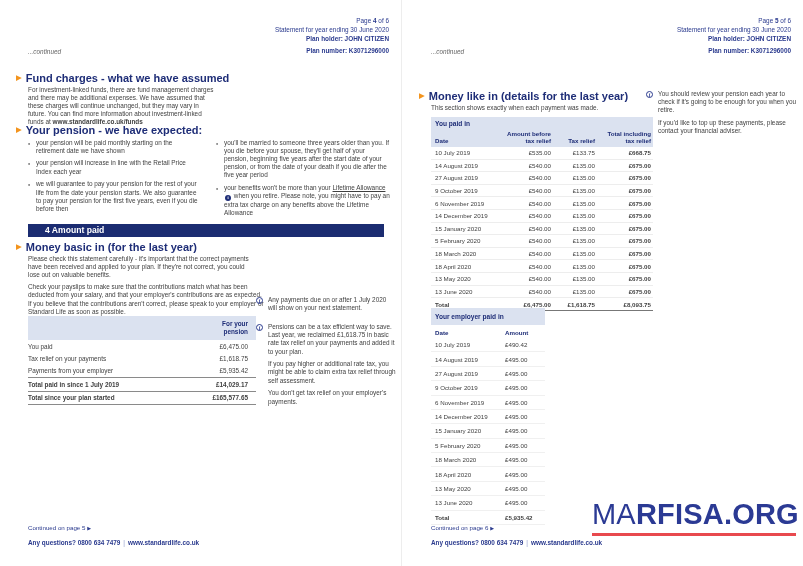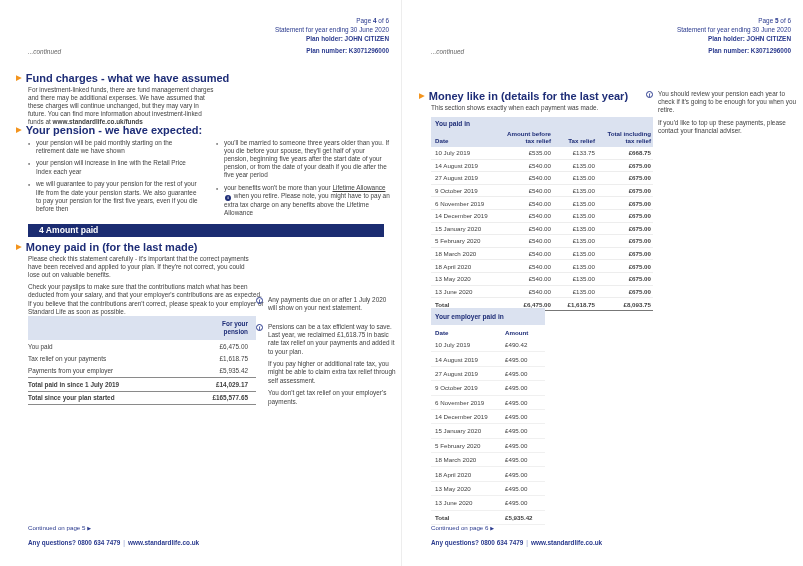--- a/index.html
+++ b/index.html
@@ -37,21 +37,21 @@
   .bcol{width:174px}
   .bcol ul{list-style:none}
   .bcol li{position:relative;padding-left:8px;margin-bottom:4.5px;
     font-size:6.4px;line-height:8.2px;color:var(--txt)}
   .bcol li::before{content:"\25CF";position:absolute;left:0;top:1px;font-size:3.6px;color:#3f3f3f}
   .la-link{color:#3f3f3f;text-decoration:underline}
   .la-icon{display:inline-block;width:6px;height:6px;border-radius:50%;background:var(--navy2);
     color:#fff;font:bold 4px/6px "Liberation Serif",serif;text-align:center;vertical-align:-1px;margin:0 1px}
 
   .amount-bar{position:absolute;top:224px;left:28px;width:356px;height:13px;background:var(--bar);
-    color:#fff;font-weight:bold;font-size:8.6px;line-height:13px;padding-left:11px}
+    color:#fff;font-weight:bold;font-size:8.6px;line-height:13px;padding-left:17px}
 
   .sumtbl{position:absolute;top:316px;left:28px;width:228px;font-size:6.4px;color:var(--txt)}
   .sumtbl .thead{background:var(--hdrbg);padding:4px 8px 4px 0;line-height:8px}
   .sumtbl .thw{width:40px;margin-left:auto;text-align:right;font-weight:bold;color:var(--navy2)}
   .srow{display:flex;justify-content:space-between;padding:2.7px 8px 2.7px 0}
   .srow.total{border-top:1px solid #8a8a8a;font-weight:bold}
   .srow.grand{border-top:1px solid #8a8a8a;border-bottom:1px solid #8a8a8a;font-weight:bold}
 
   .notes{position:absolute}
   #p4-notes{top:296px;left:256px;width:140px}
@@ -138,21 +138,21 @@
         </ul>
       </div>
     </div>
   </div>
 
   <div class="amount-bar">4 Amount paid</div>
 
   <div class="sec" style="top:243px;width:250px">
     <div class="sec-h">
       <span class="arrow">▶</span>
-      <span class="sec-title">Money paid in (for the last made)</span>
+      <span class="sec-title">Money basic in (for the last year)</span>
     </div>
     <div class="body" style="width:228px">Please check this statement carefully - it's important that the correct payments have been received and applied to your plan. If they're not correct, you could lose out on valuable benefits.</div>
     <div class="body" style="width:236px;margin-top:4px">Check your payslips to make sure that the contributions match what has been deducted from your salary, and that your employer's contributions are as expected. If you believe that the contributions aren't correct, please speak to your employer or Standard Life as soon as possible.</div>
   </div>
 
   <div class="sumtbl">
     <div class="thead">
       <div class="thw">For your pension</div>
     </div>
     <div class="srow">
@@ -387,15 +387,19 @@
       <div class="ntext">
         <p>You should review your pension each year to check if it's going to be enough for you when you retire.</p>
         <p>If you'd like to top up these payments, please contact your financial adviser.</p>
       </div>
     </div>
   </div>
 
   <div class="cont" style="left:29px"><span>Continued on page 6</span> <span class="arr">▶</span></div>
   <div class="questions" style="left:29px"><span>Any questions? 0800 634 7479</span><span class="sep">|</span><span>www.standardlife.co.uk</span></div>
 
+  <div class="watermark">
+    <span class="wm-light">MA</span><span class="wm-bold">RFISA.ORG</span>
+    <div class="wm-line"></div>
+  </div>
 </div>
 
 <div class="seam"></div>
 
 </body></html>

